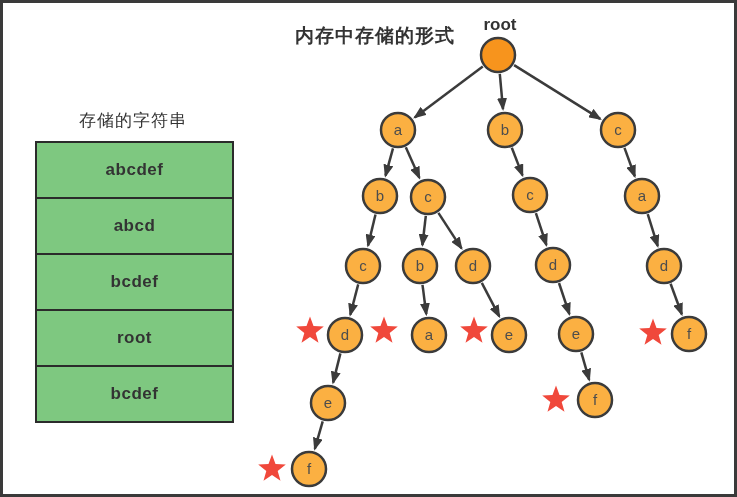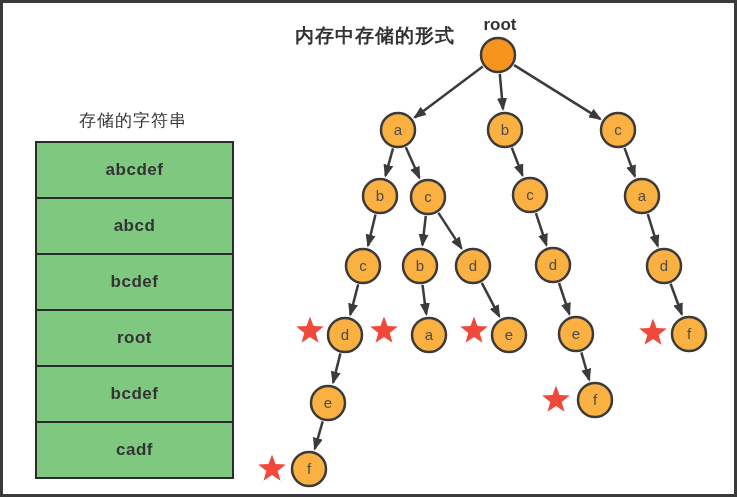--- a/index.html
+++ b/index.html
@@ -55,21 +55,20 @@
 
 <div class="canvas">
 
   <div class="table-title">存储的字符串</div>
   <div class="string-table">
       <div class="trow">abcdef</div>
       <div class="trow">abcd</div>
       <div class="trow">bcdef</div>
       <div class="trow">root</div>
       <div class="trow">bcdef</div>
-      <div class="trow">cadf</div>
     </div>
 
   <div class="tree-title">内存中存储的形式</div>
   <div class="root-label">root</div>
 
   <svg id="trie-svg" width="737" height="497" viewBox="0 0 737 497">
     <defs>
       <marker id="arrow" markerUnits="userSpaceOnUse" markerWidth="13" markerHeight="10" refX="11" refY="5" orient="auto">
         <path d="M0,0 L13,5 L0,10 Z" style="fill: var(--edge, #3b3b3b);"></path>
       </marker>

